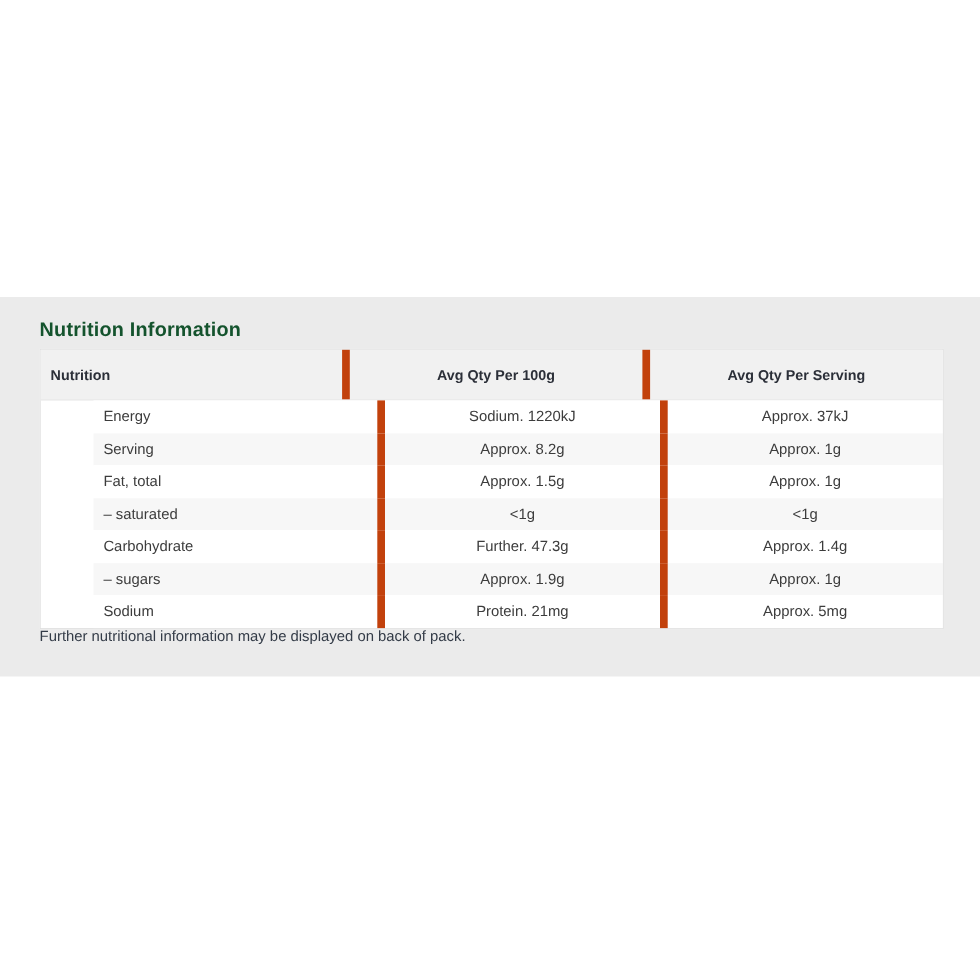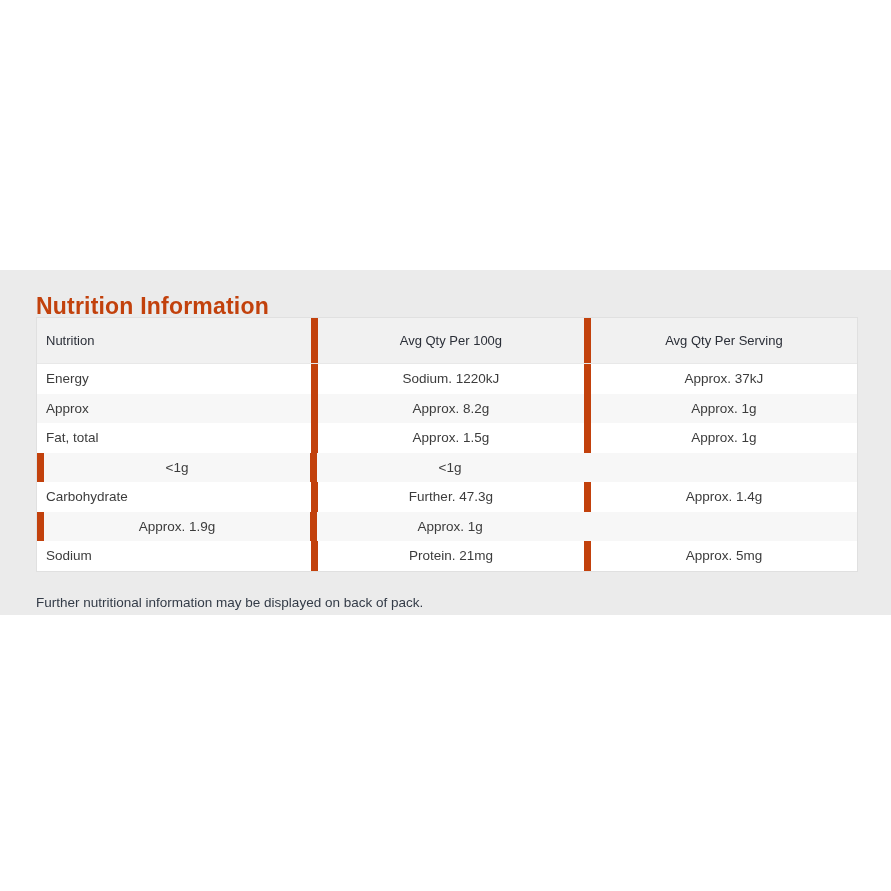--- a/index.html
+++ b/index.html
@@ -19,51 +19,52 @@
     top: 270px;
     left: 0;
     width: 891px;
     height: 345px;
     background: #ebebeb;
   }
   .section-title {
     position: absolute;
     top: 274px;
     left: 36px;
-    font-size: 23px;
+    font-size: 18px;
     font-weight: bold;
     letter-spacing: 0.2px;
-    color: #c2410c;
+    color: #14532d;
   }
   .nutrition-table {
     position: absolute;
     top: 317px;
     left: 36px;
     width: 822px;
     background: #ffffff;
     border: 1px solid #e0e0e0;
     box-sizing: border-box;
   }
   .thead {
     display: flex;
     height: 45px;
     background: #f1f1f1;
     border-bottom: 1px solid #e8e8e8;
   }
   .thead .cell {
-    font-weight: normal;
+    font-weight: bold;
     font-size: 13px;
     color: #2b2f38;
   }
   .trow {
     display: flex;
     height: 29.5px;
     font-size: 13.5px;
     color: #3c3c3c;
     background: #ffffff;
+    margin-left: 48px;
   }
   .trow.alt {
     background: #f7f7f7;
   }
   .cell {
     box-sizing: border-box;
     display: flex;
     align-items: center;
   }
   .c1 {
@@ -71,21 +72,21 @@
     padding-left: 9px;
     justify-content: flex-start;
   }
   .c2, .c3 {
     width: 33.3%;
     justify-content: center;
     border-left: 7px solid #c2410c;
   }
   .footer-note {
     position: absolute;
-    top: 595px;
+    top: 571px;
     left: 36px;
     font-size: 13.5px;
     color: #333b47;
   }
 </style>
 </head>
 <body>
 
 <div class="band"></div>
 
@@ -98,43 +99,45 @@
     <div class="cell c3">Avg Qty Per Serving</div>
   </div>
 
   <div class="trow">
     <div class="cell c1">Energy</div>
     <div class="cell c2">Sodium. 1220kJ</div>
     <div class="cell c3">Approx. 37kJ</div>
   </div>
 
   <div class="trow alt">
-    <div class="cell c1">Approx</div>
+    <div class="cell c1">Serving</div>
     <div class="cell c2">Approx. 8.2g</div>
     <div class="cell c3">Approx. 1g</div>
   </div>
 
   <div class="trow">
     <div class="cell c1">Fat, total</div>
     <div class="cell c2">Approx. 1.5g</div>
     <div class="cell c3">Approx. 1g</div>
   </div>
 
   <div class="trow alt">
+    <div class="cell c1">– saturated</div>
     <div class="cell c2">&lt;1g</div>
     <div class="cell c3">&lt;1g</div>
   </div>
 
   <div class="trow">
     <div class="cell c1">Carbohydrate</div>
     <div class="cell c2">Further. 47.3g</div>
     <div class="cell c3">Approx. 1.4g</div>
   </div>
 
   <div class="trow alt">
+    <div class="cell c1">– sugars</div>
     <div class="cell c2">Approx. 1.9g</div>
     <div class="cell c3">Approx. 1g</div>
   </div>
 
   <div class="trow">
     <div class="cell c1">Sodium</div>
     <div class="cell c2">Protein. 21mg</div>
     <div class="cell c3">Approx. 5mg</div>
   </div>
 </div>

